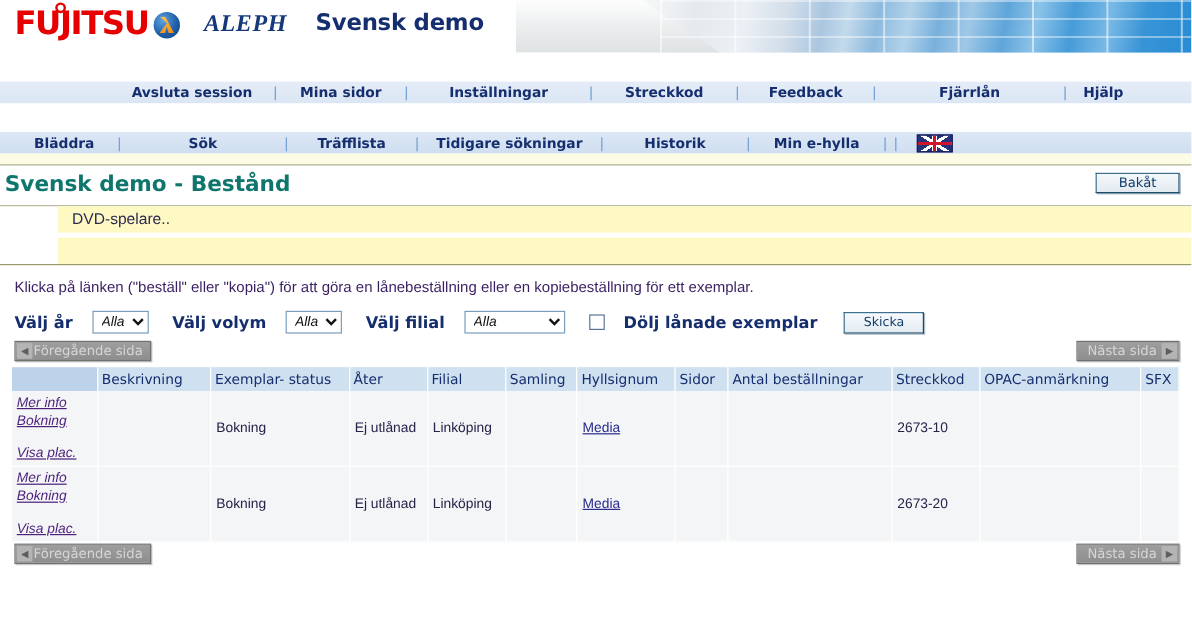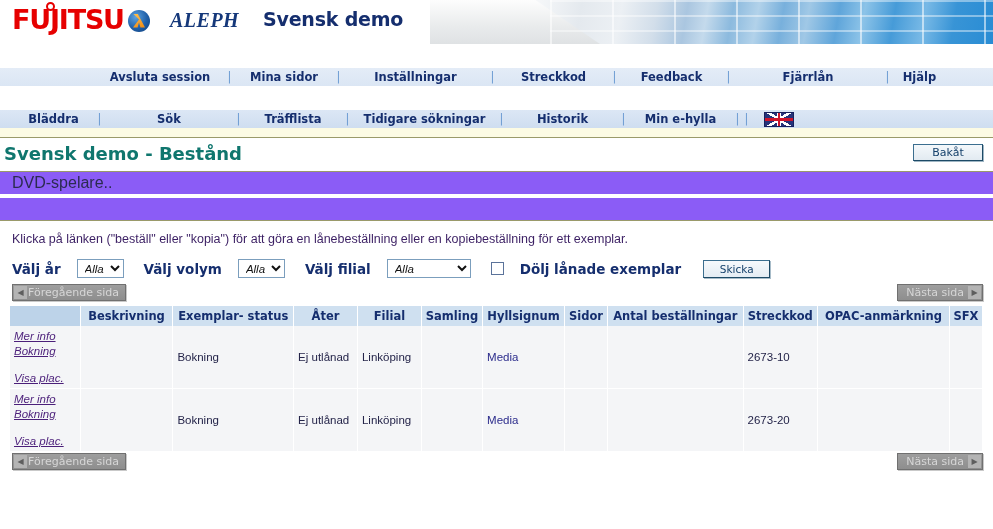--- a/index.html
+++ b/index.html
@@ -160,26 +160,27 @@
     text-align: center;
     line-height: 15px;
     cursor: pointer;
     font-family: "DejaVu Sans", sans-serif;
   }
 
   
   .info-box { background: #ffffff; }
   .info-line {
     height: 22px;
-    background: #8b5cf6;
+    background: #fef9c3;
     padding-left: 12px;
-    font-size: 16px;
+    font-size: 13px;
     color: #2b2b50;
     line-height: 22px;
     font-family: "Liberation Sans", sans-serif;
+    margin-left: 48px;
   }
   .info-gap { height: 4px; background: #ffffff; }
   .info-line.blank { color: transparent; }
 
   
   .instructions {
     padding: 8px 0 4px 12px;
     font-size: 12.5px;
     color: #3b1f63;
     line-height: 20px;
@@ -275,23 +276,23 @@
   table.items {
     width: 973px;
     border-collapse: collapse;
     font-size: 11.5px;
     font-family: "Liberation Sans", sans-serif;
   }
   table.items th {
     background: #cfe0f0;
     color: #152e6e;
     font-size: 11.5px;
-    font-weight: bold;
-    font-family: "DejaVu Sans", sans-serif;
-    text-align: center;
+    font-weight: normal;
+    font-family: "DejaVu Sans", sans-serif;
+    text-align: left;
     height: 20px;
     padding: 0 3px;
     border-right: 1px solid #ffffff;
     white-space: nowrap;
   }
   table.items th.first { background: #bdd3e9; }
   table.items td {
     background: #f4f5f7;
     border-right: 1px solid #ffffff;
     border-bottom: 1px solid #ffffff;
@@ -307,20 +308,21 @@
   }
   a.vlink {
     color: #4b1f7a;
     text-decoration: underline;
     cursor: pointer;
     display: block;
     font-style: italic;
   }
   a.mlink {
     color: #2c2c8c;
+    text-decoration: underline;
     cursor: pointer;
     margin-top: 39px;
   }
   .visa-gap { height: 12px; }
 
   .pager-bottom { margin-top: 1px; }
 </style>
 </head>
 <body>
 

